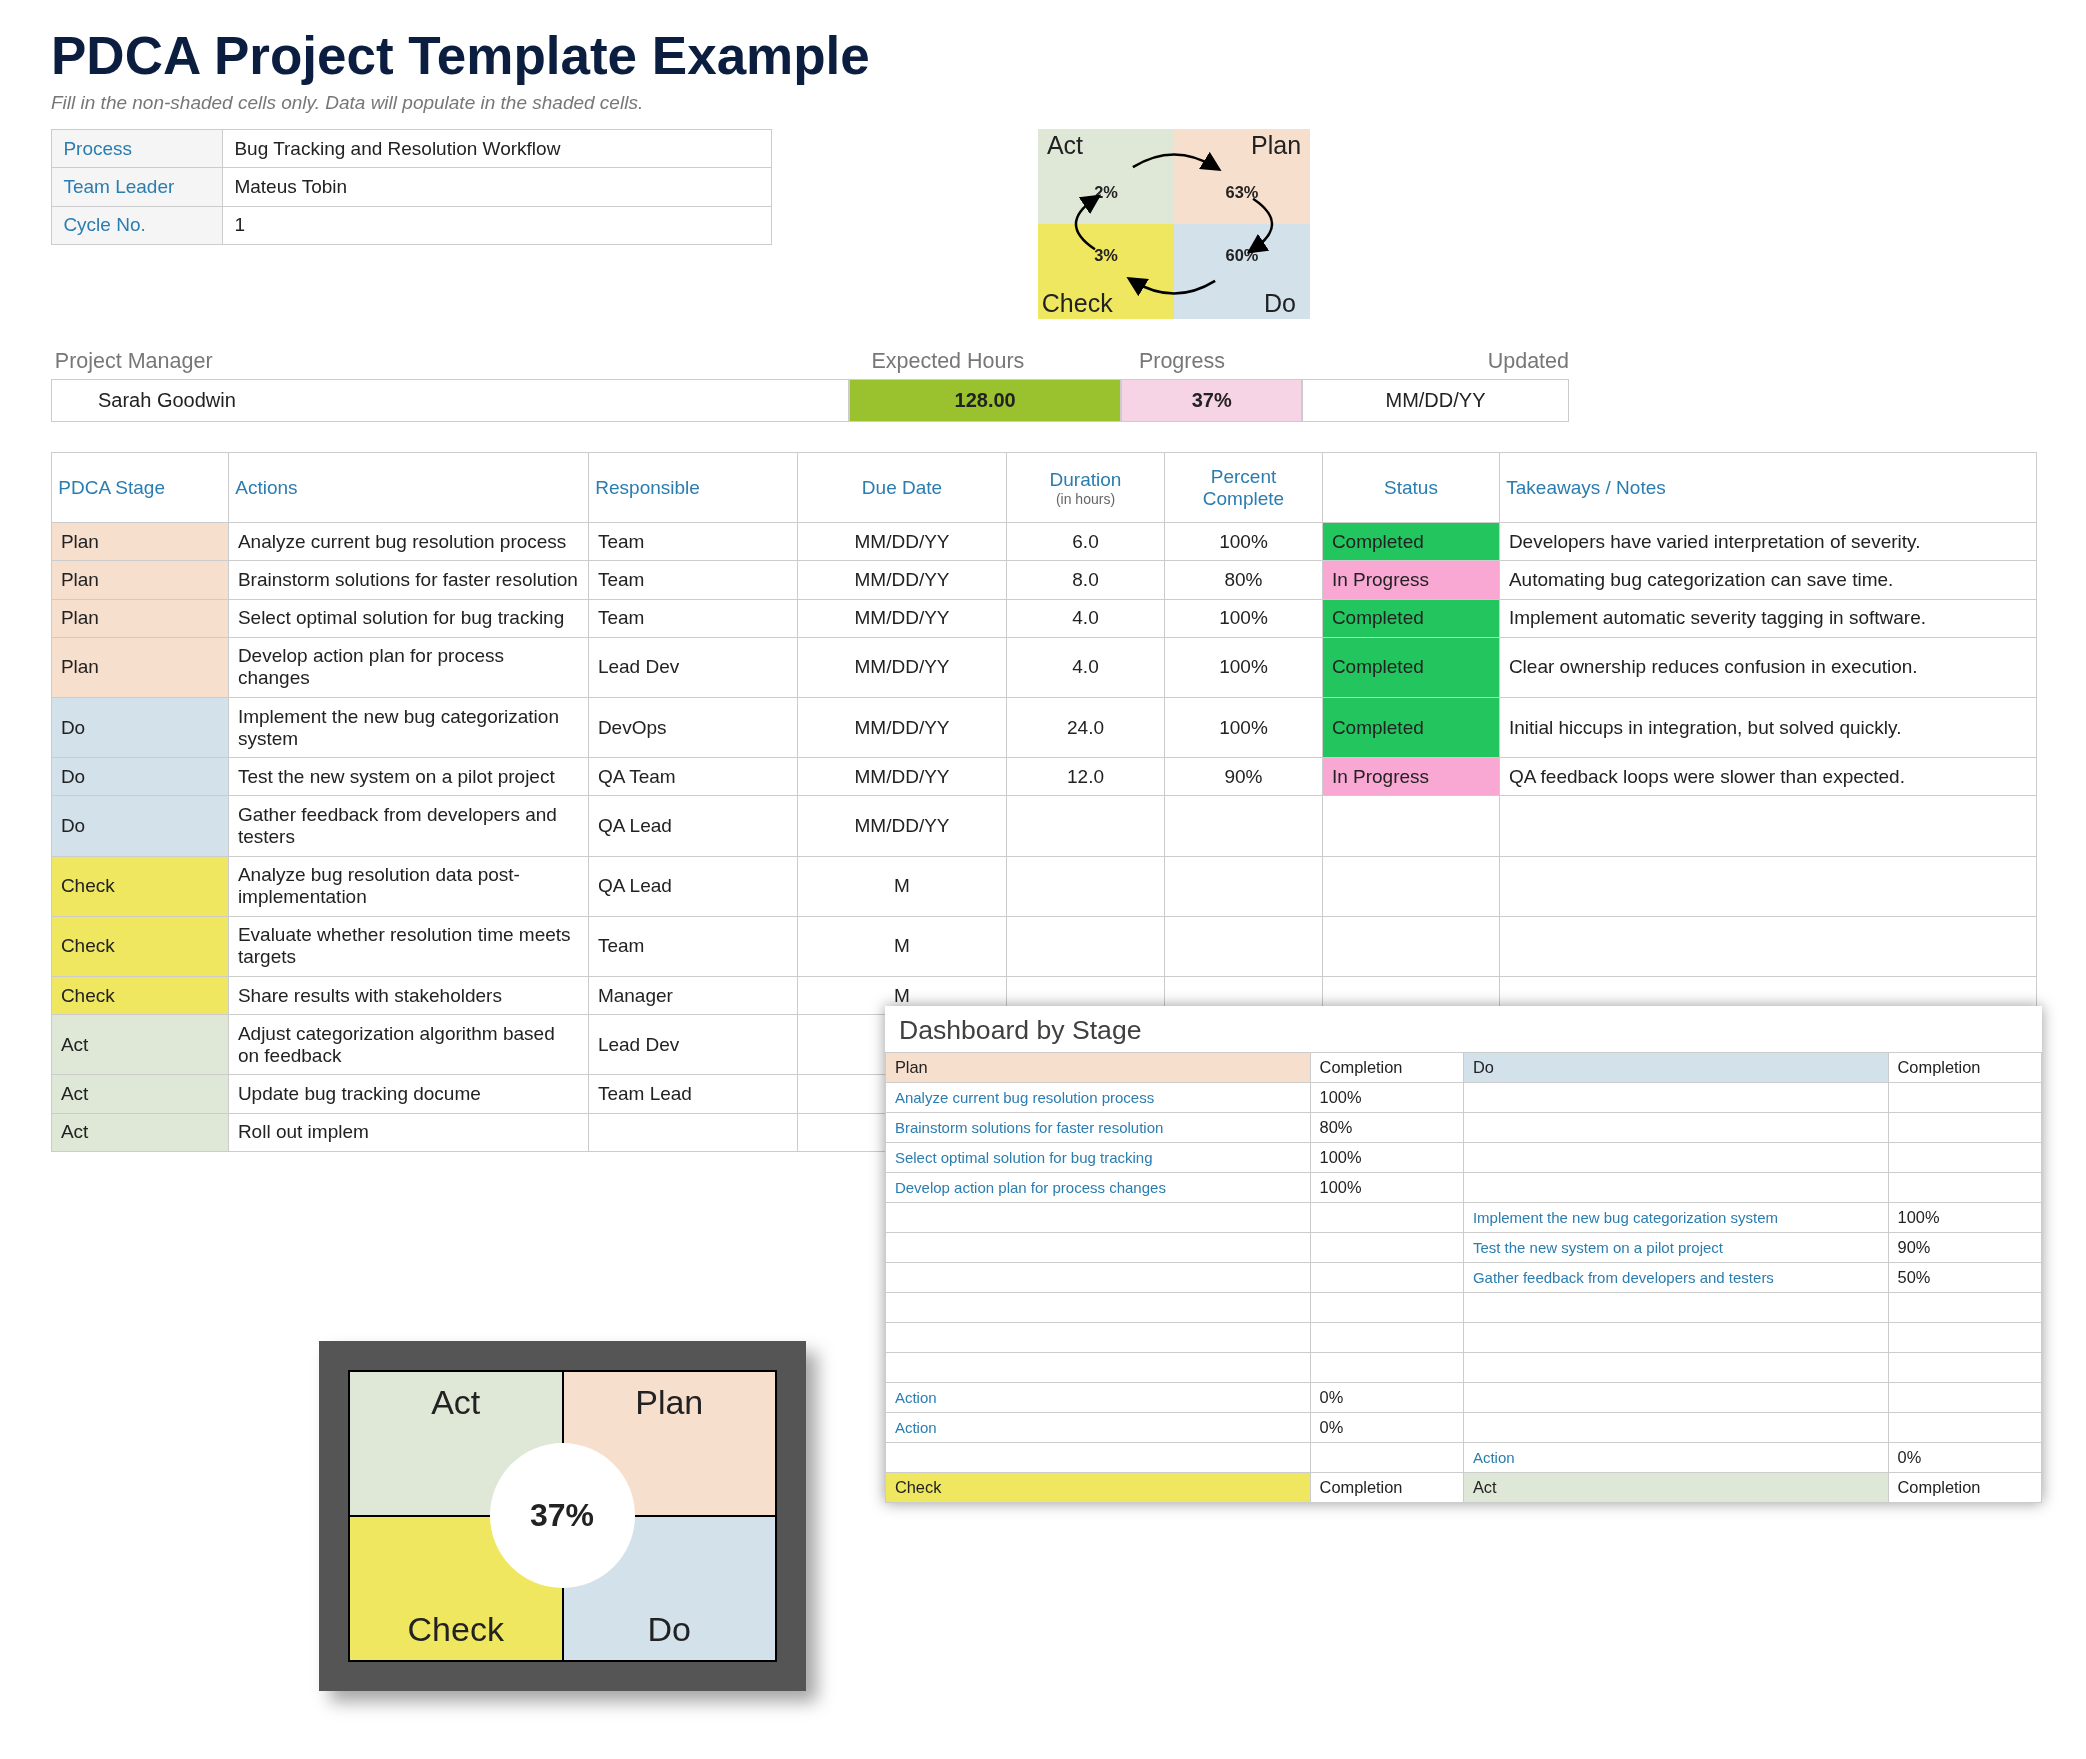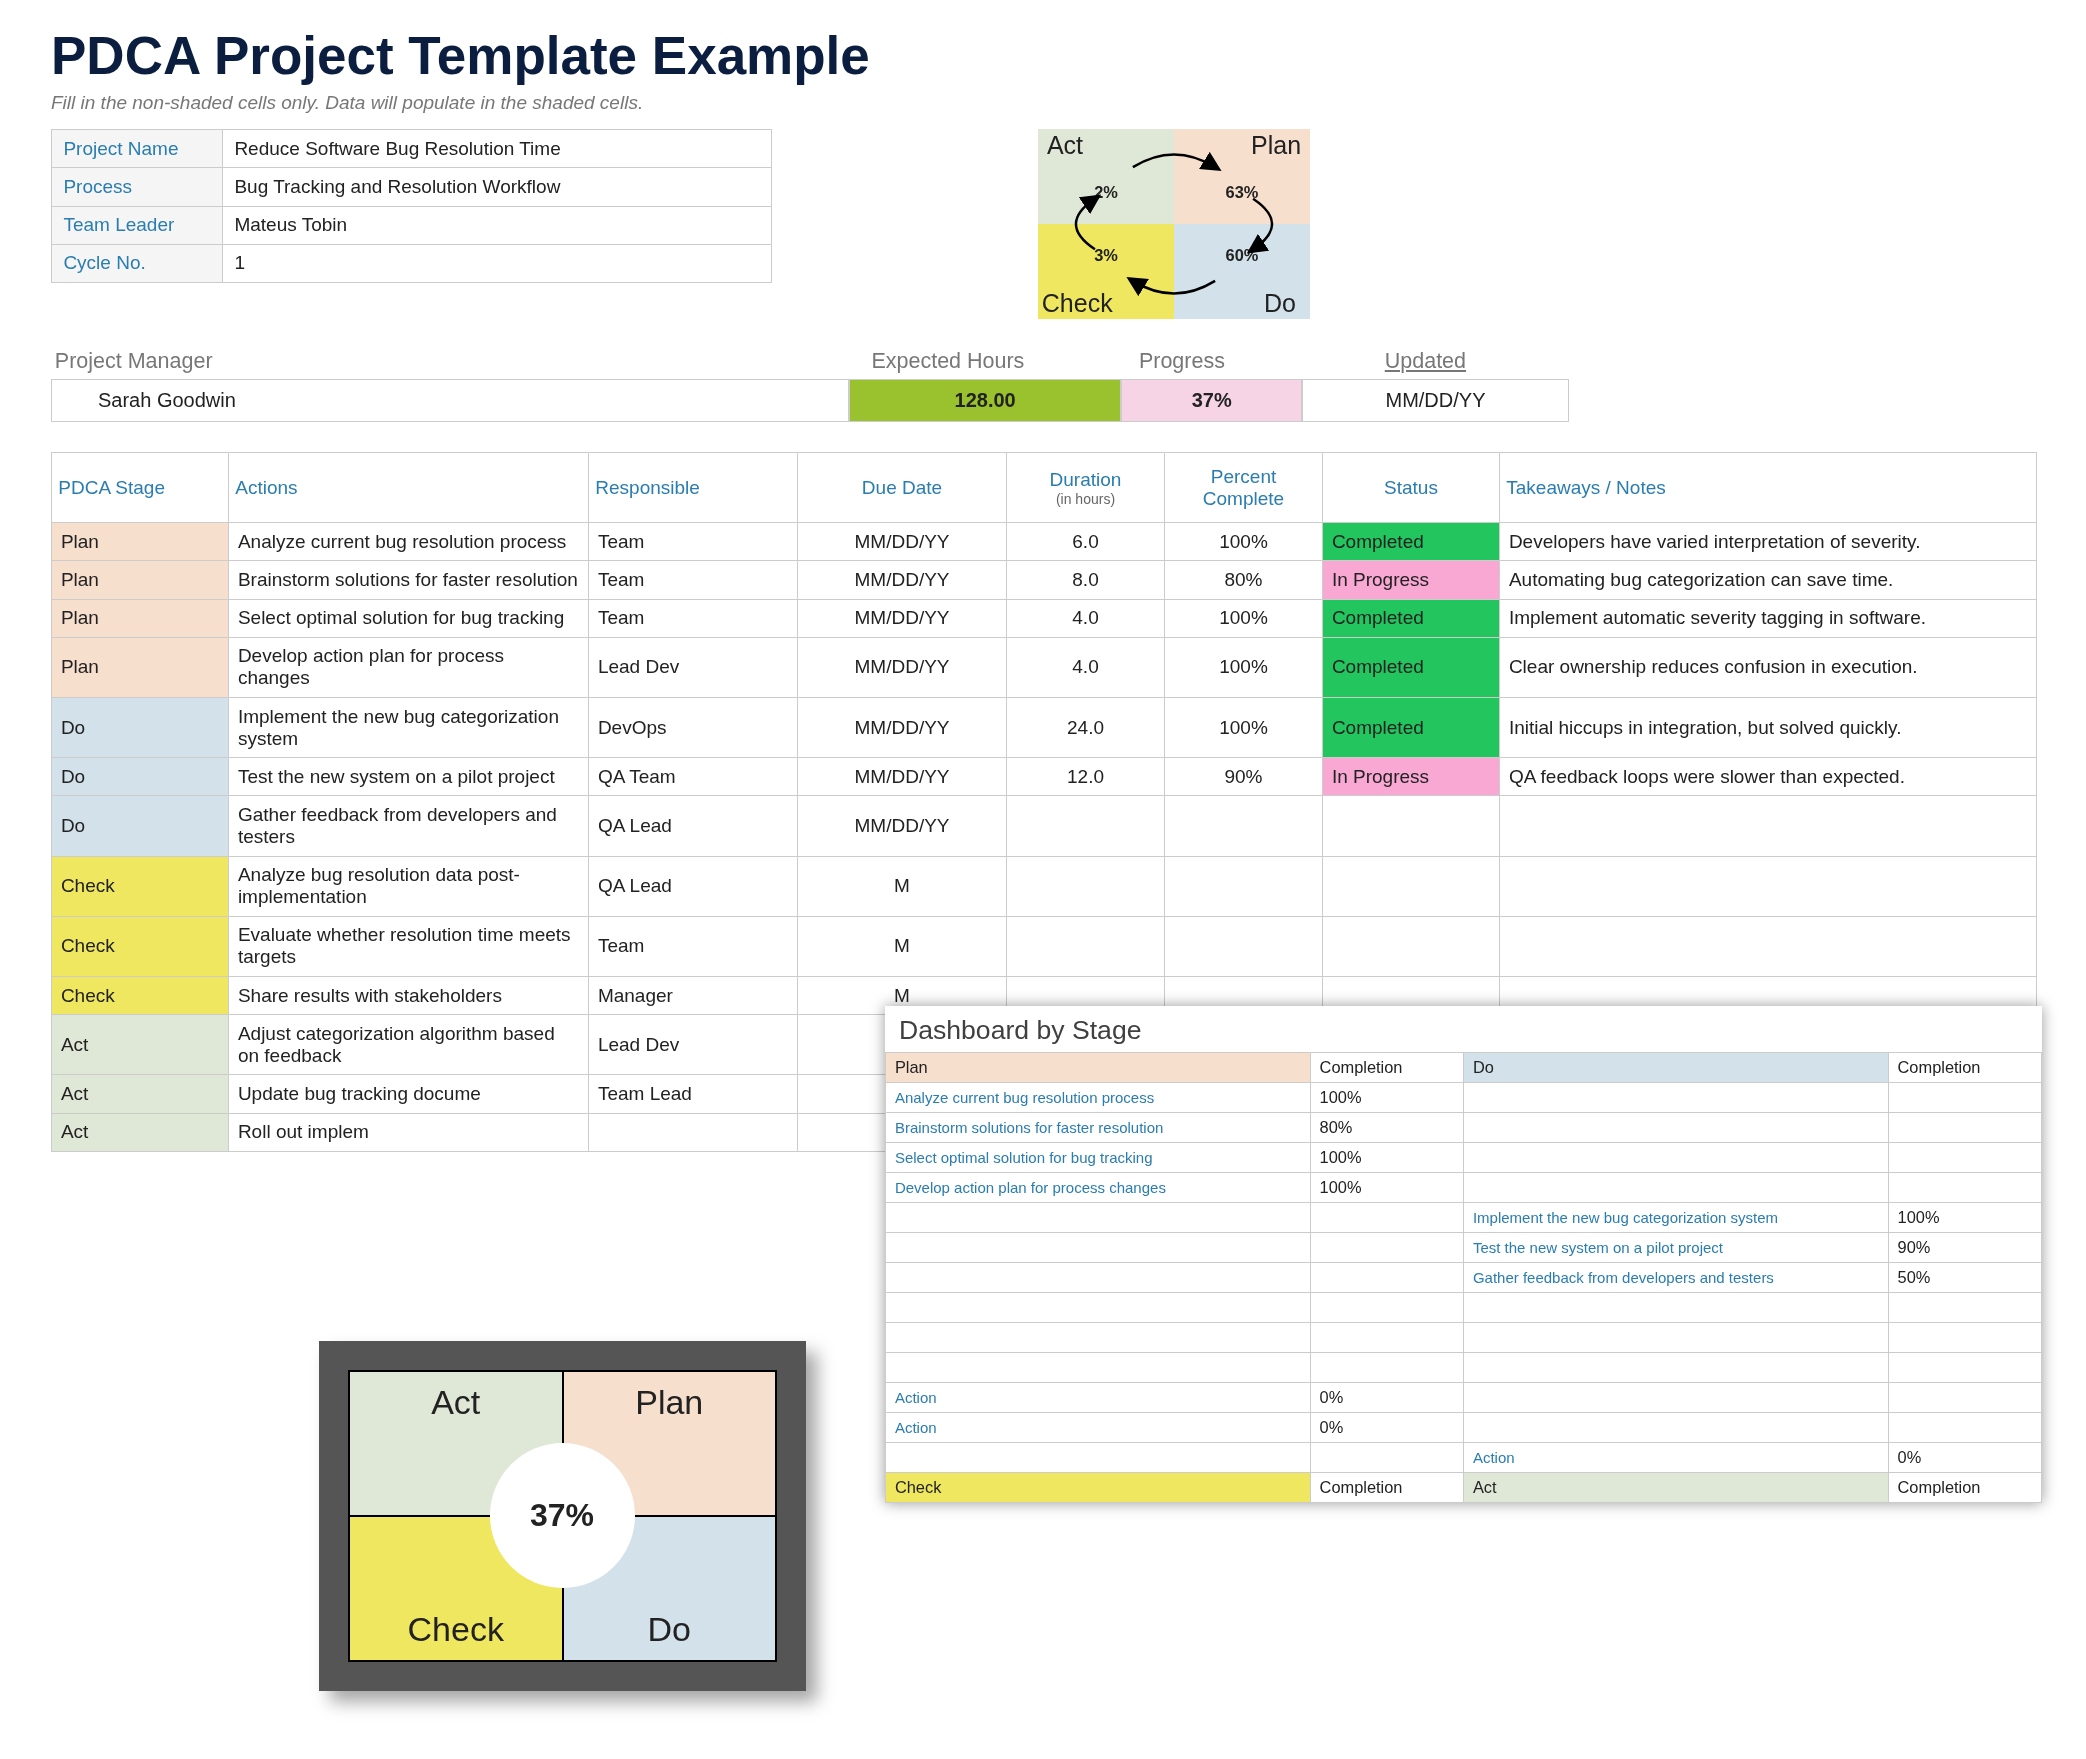--- a/index.html
+++ b/index.html
@@ -67,21 +67,21 @@
   .quad .lblCheck { bottom:1.3px; left:3.8px; }
   .quad .lblDo    { bottom:1.3px; right:14px; }
 
   
   .pmWrap { margin-top: 30px; width: 1518px; }
   .pmHead { display:flex; font-size:21.5px; color:#777; }
   .pmHead div { padding: 0 0 5px 3.8px; }
   .pmHead .c1 { width:759px; }
   .pmHead .c2 { width:272px; text-align:center; }
   .pmHead .c3 { width:196px; text-align:center; }
-  .pmHead .c4 { width:291px; text-align:center;text-decoration:underline; }
+  .pmHead .c4 { width:291px; text-align:right; }
   .pmRow { display:flex; font-size:20px; }
   .pmRow div { border:0.6px solid #ccc; padding:8.9px 10px; }
   .pmRow .c1 { width:870px;padding-left:46px; }
   .pmRow .c2 { width:297px; text-align:center; background:#99c22e; font-weight:700; }
   .pmRow .c3 { width:196px; text-align:center; background:#f6d4e6; font-weight:700; }
   .pmRow .c4 { width:291px; text-align:center; }
 
   
   table.main {
     margin-top: 30px;
@@ -186,24 +186,20 @@
 </style>
 </head>
 <body>
 
 <h1>PDCA Project Template Example</h1>
 <p class="instr">Fill in the non-shaded cells only. Data will populate in the shaded cells.</p>
 
 <div class="topRow">
   <table class="infoTbl">
     <tbody>
-        <tr>
-      <td class="lbl">Project Name</td>
-      <td>Reduce Software Bug Resolution Time</td>
-    </tr>
     <tr>
       <td class="lbl">Process</td>
       <td>Bug Tracking and Resolution Workflow</td>
     </tr>
     <tr>
       <td class="lbl">Team Leader</td>
       <td>Mateus Tobin</td>
     </tr>
     <tr>
       <td class="lbl">Cycle No.</td>

